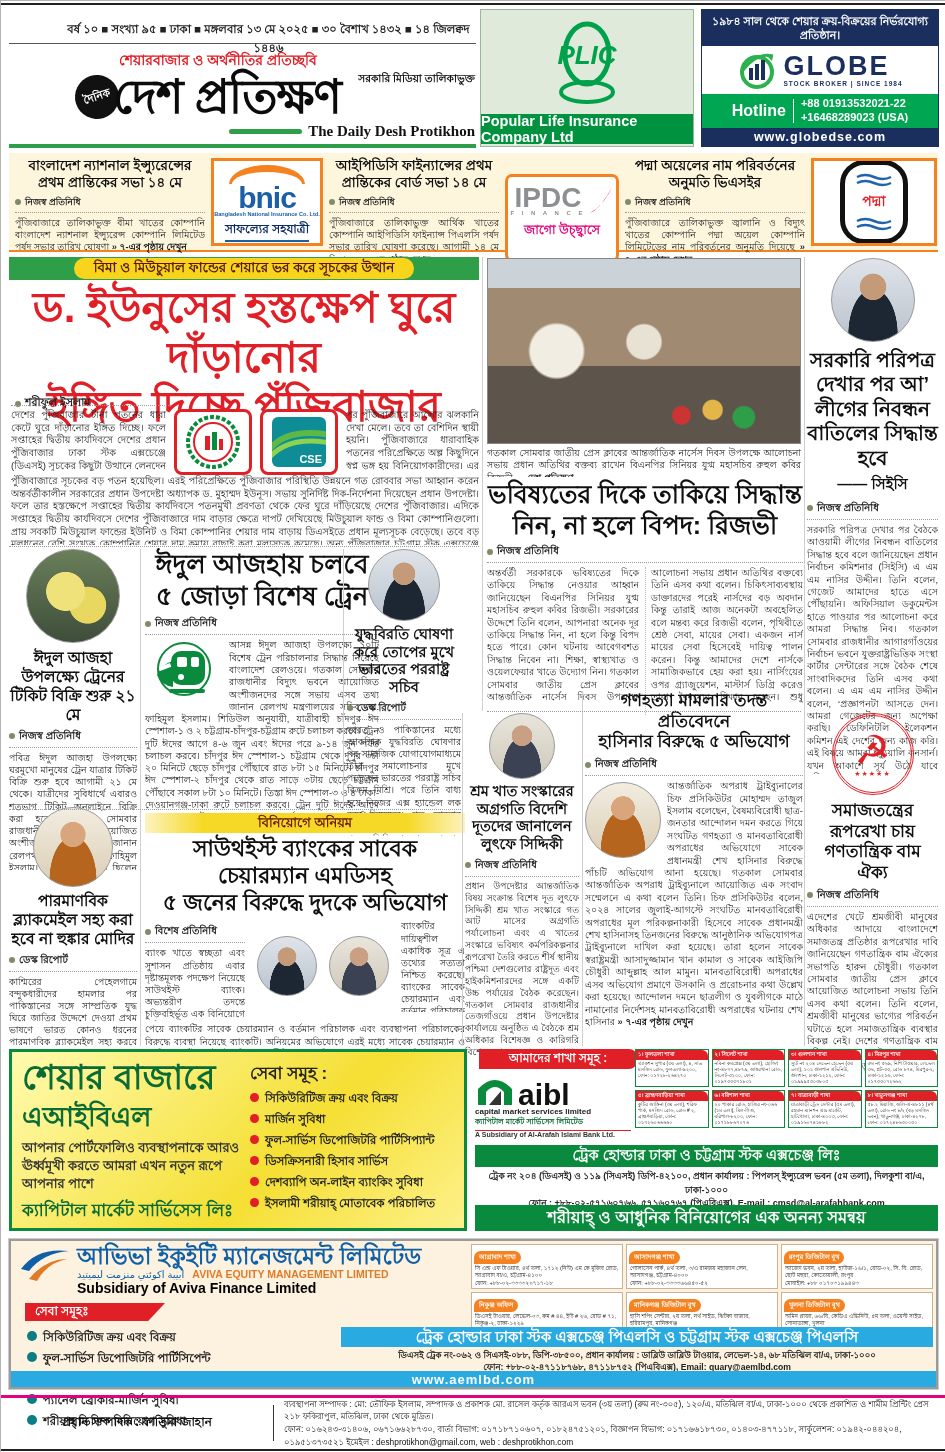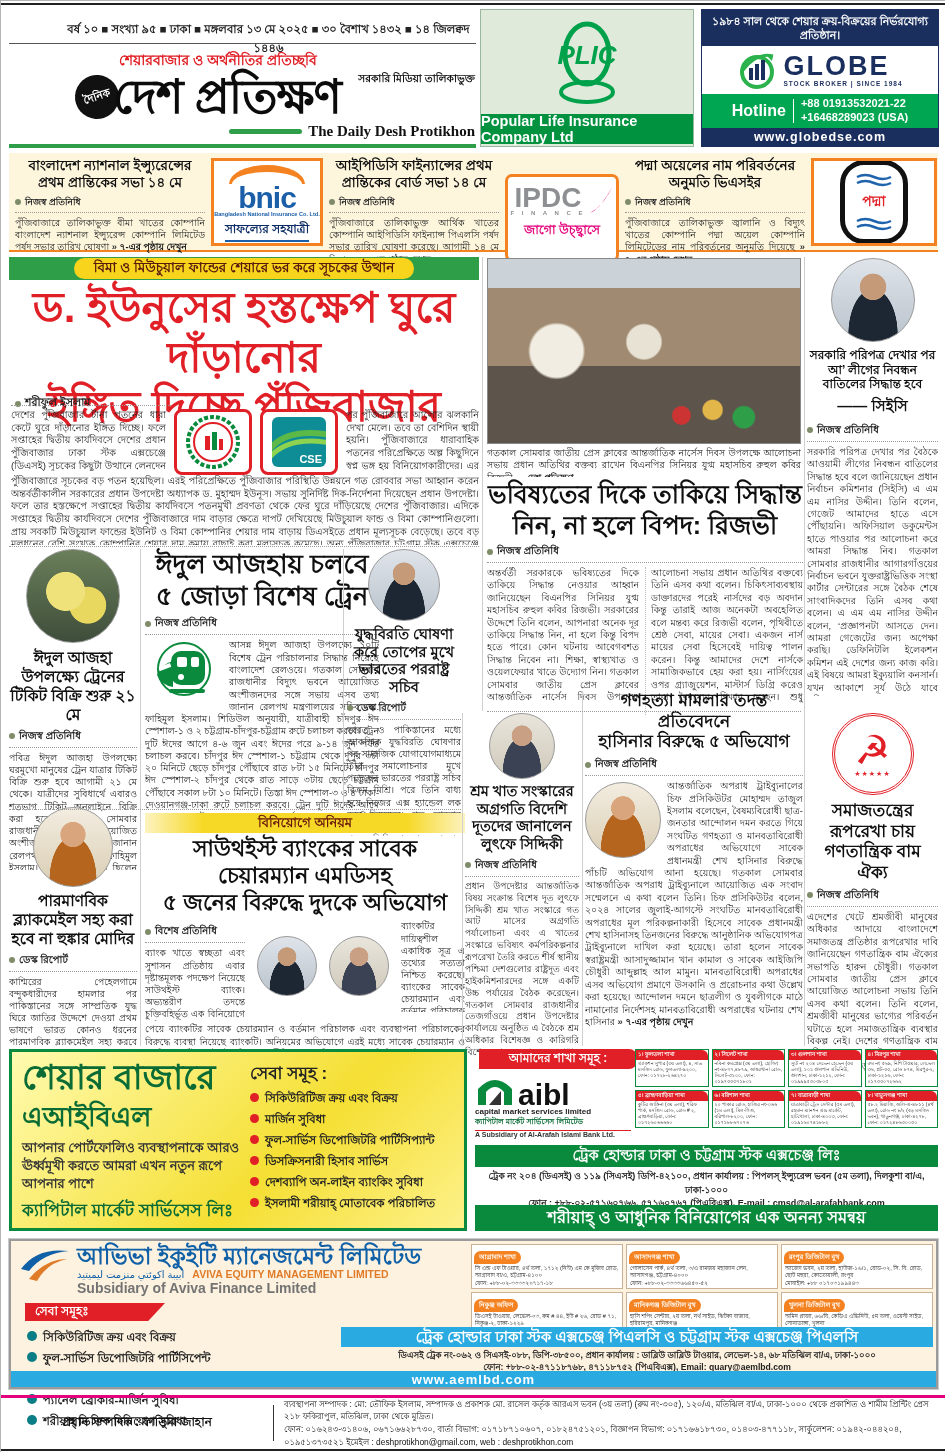--- a/index.html
+++ b/index.html
@@ -234,21 +234,21 @@
       </div>
     <div class="sep-dot"></div>
     <div class="bodytext cols2" style="height:148px;font-size:9.4px;">
       <span>অন্তর্বর্তী সরকারকে ভবিষ্যতের দিকে তাকিয়ে সিদ্ধান্ত নেওয়ার আহ্বান জানিয়েছেন বিএনপির সিনিয়র যুগ্ম মহাসচিব রুহুল কবির রিজভী। সরকারের উদ্দেশে তিনি বলেন, আপনারা অনেক দূর তাকিয়ে সিদ্ধান্ত নিন, না হলে কিন্তু বিপদ হতে পারে। কোন ঘটনায় আবেগবশত সিদ্ধান্ত নিবেন না। শিক্ষা, স্বাস্থ্যখাত ও ওয়েলফেয়ার খাতে উদ্যোগ নিন। গতকাল সোমবার জাতীয় প্রেস ক্লাবের আন্তর্জাতিক নার্সেস দিবস উপলক্ষে আলোচনা সভায় প্রধান অতিথির বক্তব্যে তিনি এসব কথা বলেন। চিকিৎসাব্যবস্থায় ডাক্তারদের পরেই নার্সদের বড় অবদান কিন্তু তারাই আজ অনেকটা অবহেলিত বলে মন্তব্য করে রিজভী বলেন, পৃথিবীতে শ্রেষ্ঠ সেবা, মায়ের সেবা। একজন নার্স মায়ের সেবা হিসেবেই দায়িত্ব পালন করেন। কিন্তু আমাদের দেশে নার্সকে সামাজিকভাবে হেয় করা হয়। নার্সিংয়ের ওপর গ্র্যাজুয়েশন, মাস্টার্স ডিগ্রি করেও তারা বৈষম্যের শিকার হচ্ছেন। শুধু আমাদের দেশেই নয়, দক্ষিণ এশিয়া জুড়ে এ অবস্থা। এমনকি নার্সদের আবাসন সুবিধা নেই। তাদের কাজের কারণে তিন শিফটেও কাজ করতে হয়, কিন্তু ক্যাম্পাসে তাদের আবাসনের ব্যবস্থা করা হয়নি। নিজের বেতন থেকে বাসা ভাড়া দিতে হয়। আমাদের যেমন ভালো ডাক্তার দরকার, তেমনি নার্সদের যে লজিস্টিক সাপোর্ট দরকার সেটি দিতে হবে। তিনি বলেন, ফ্লোরেন্স নাইটিঙ্গেল একজন মহীয়সী নারী ছিলেন। একজন ধনী পরিবারের মেয়ে হয়েও তিনি সমাজ কল্যাণ কাজে নেমে আসেন। তিনি মানুষের সেবার জন্য নার্সিং পেশা চালু করেন। তিনি শত্রু-মিত্র সবার সেবা করেছেন। রিজভী আরও বলেন, ‘উড়াল সেতু, মেগা প্রজেক্ট কি চিবিয়ে চিবিয়ে খাবো নাকি? যে দেশের হিউম্যান উন্নতি হয় না,</span>
       
     </div>
   </div>
 
   <div class="abs" style="left:806px;top:257px;width:131px;height:450px;">
     <div class="portrait p-cool" style="width:82px;height:82px;margin:0 auto;"></div>
-    <div class="h-black" style="font-size:12px;margin-top:6px;">সরকারি পরিপত্র দেখার পর আ’ লীগের নিবন্ধন বাতিলের সিদ্ধান্ত হবে</div>
+    <div class="h-black" style="font-size:20px;margin-top:6px;">সরকারি পরিপত্র দেখার পর আ’ লীগের নিবন্ধন বাতিলের সিদ্ধান্ত হবে</div>
     <div class="ctr" style="font-size:15px;font-weight:bold;margin-top:2px;">—— <span style="display:inline;">সিইসি</span></div>
     <div class="byline">
         <span class="dot"></span>
         <span>নিজস্ব প্রতিনিধি</span>
       </div>
     <div class="sep-dot"></div>
     <div class="bodytext" style="height:250px;font-size:9.4px;">
       <span>সরকারি পরিপত্র দেখার পর বৈঠকে আওয়ামী লীগের নিবন্ধন বাতিলের সিদ্ধান্ত হবে বলে জানিয়েছেন প্রধান নির্বাচন কমিশনার (সিইসি) এ এম এম নাসির উদ্দীন। তিনি বলেন, গেজেট আমাদের হাতে এসে পৌঁছায়নি। অফিসিয়াল ডকুমেন্টস হাতে পাওয়ার পর আলোচনা করে আমরা সিদ্ধান্ত নিব। গতকাল সোমবার রাজধানীর আগারগাঁওয়ের নির্বাচন ভবনে যুক্তরাষ্ট্রভিত্তিক সংস্থা কার্টার সেন্টারের সঙ্গে বৈঠক শেষে সাংবাদিকদের তিনি এসব কথা বলেন। এ এম এম নাসির উদ্দীন বলেন, ‘প্রজ্ঞাপনটা আসতে দেন। আমরা গেজেটের জন্য অপেক্ষা করছি। ডেফিনিটলি ইলেকশন কমিশন এই দেশের জন্য কাজ করি। এই বিষয়ে আমরা ইক্যুয়ালি কনসার্ন। যখন আকাশে সূর্য উঠে যাবে পরিষ্কার দেখতে পাবেন। যুক্তরাষ্ট্রভিত্তিক কার্টার সেন্টারের সঙ্গে বৈঠক প্রসঙ্গে তিনি বলেন, গত তিন নির্বাচনে কার্টার গ্রুপ পর্যবেক্ষক হিসেবে আসেন নি। এবার</span>
       
     </div>
@@ -502,21 +502,21 @@
       <svg width="52" height="40" viewBox="0 0 52 40">
         <path d="M2 24 Q18 2 50 6 Q24 8 10 26 Z" fill="#1060a8"></path>
         <path d="M10 34 Q26 14 48 14 Q28 18 18 36 Z" fill="#e07b28"></path>
       </svg>
       <div>
         <div style="font-size:23px;font-weight:900;color:#1060a8;line-height:1;">আভিভা ইকুইটি ম্যানেজমেন্ট লিমিটেড</div>
         <div style="display:flex;gap:8px;align-items:baseline;">
           <span style="font-size:10px;color:#1060a8;">ابيبة اكوئتي منزمت ليميتيد</span>
           <span style="font-size:10.5px;font-weight:bold;color:#e07b28;">AVIVA EQUITY MANAGEMENT LIMITED</span>
         </div>
-        <div style="font-size:14px;font-weight:bold;color:#737373;">Subsidiary of Aviva Finance Limited</div>
+        <div style="font-size:14px;font-weight:bold;color:#000000;">Subsidiary of Aviva Finance Limited</div>
       </div>
     </div>
     <div class="abs" style="left:14px;top:62px;width:130px;height:18px;background:#e11f26;color:#fff;font-weight:bold;font-size:12px;display:flex;align-items:center;padding-left:10px;clip-path:polygon(0 0,100% 0,88% 100%,0 100%);">সেবা সমূহঃ</div>
     <ul class="svc abs" style="left:16px;top:84px;width:300px;font-size:11.5px;">
       <li>
           <span class="tdot"></span>
           <span>সিকিউরিটিজ ক্রয় এবং বিক্রয়</span>
         </li>
       <li>
           <span class="tdot"></span>

